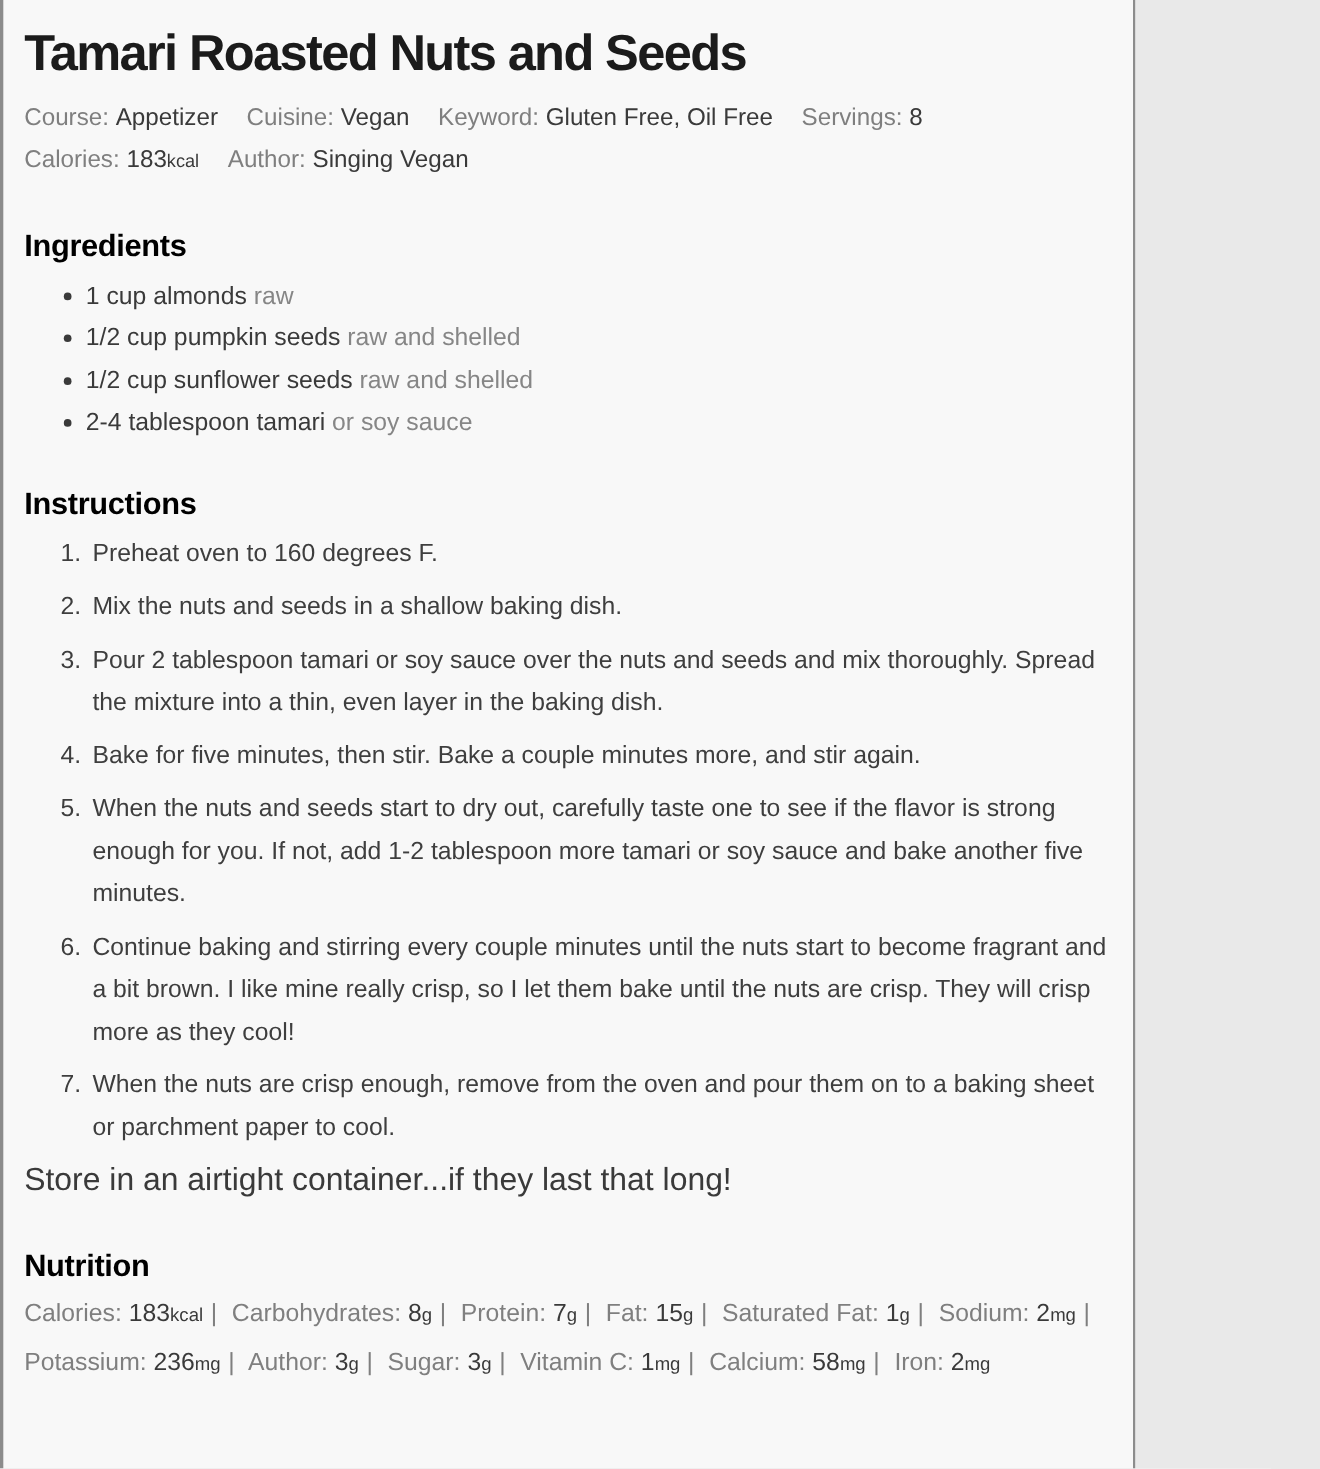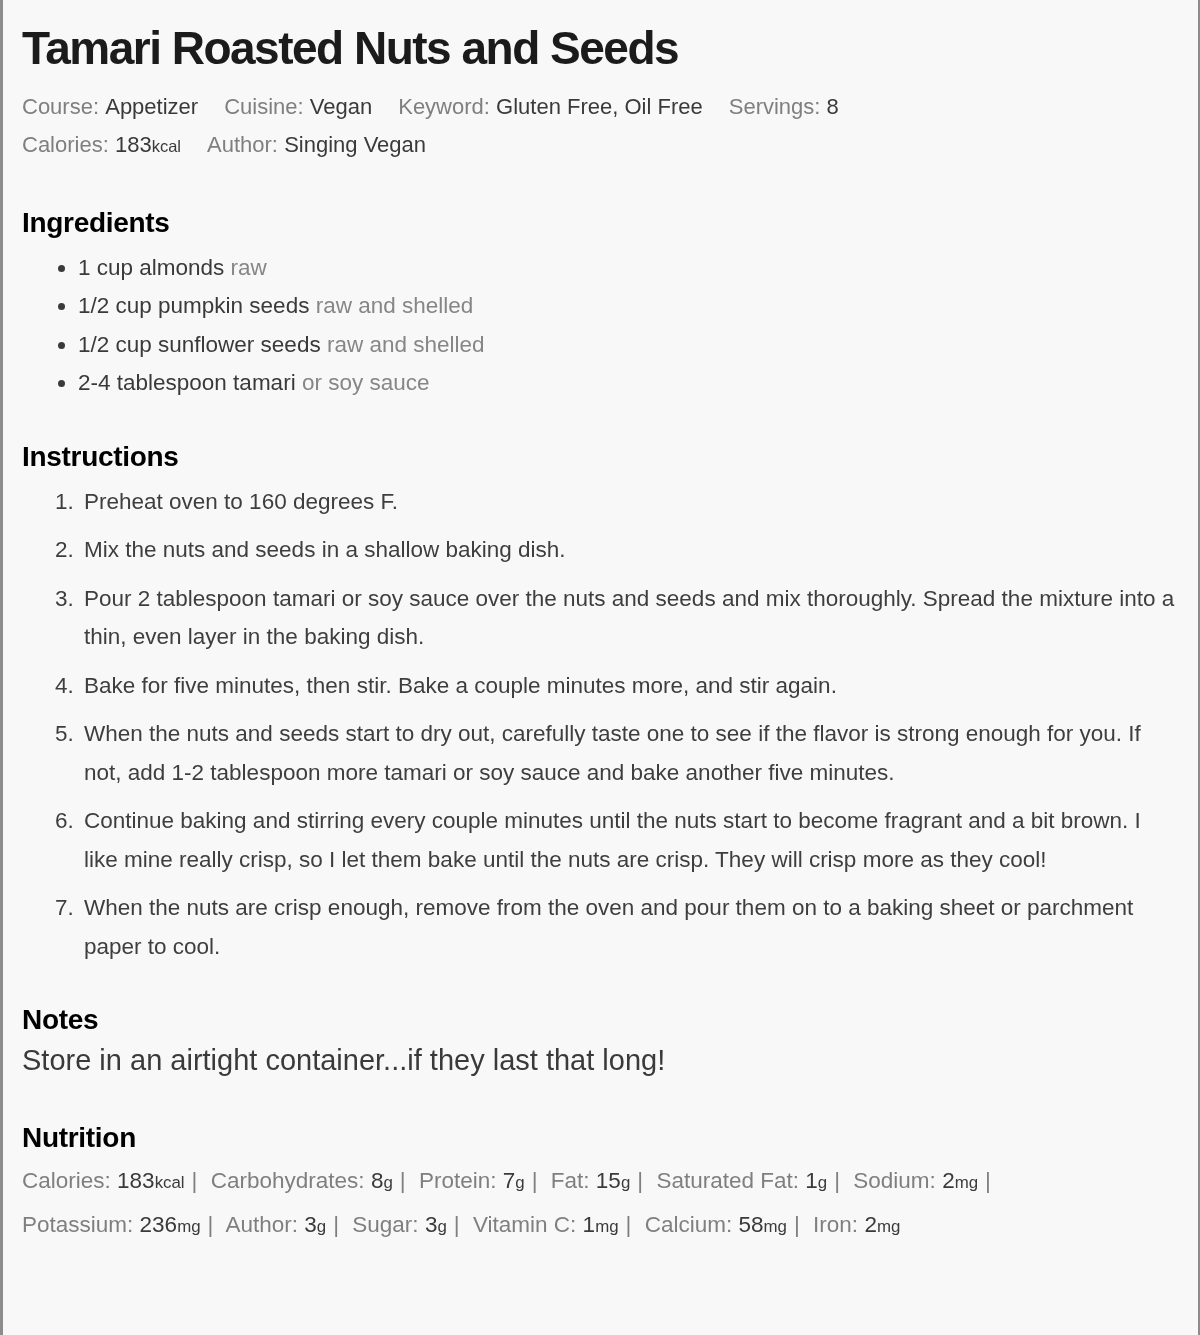--- a/index.html
+++ b/index.html
@@ -1,18 +1,18 @@
 <!DOCTYPE html>
 <html><head>
 <meta charset="utf-8">
 <style>
   html, body { margin: 0; padding: 0; background: #e9e9e9; }
   .card {
     box-sizing: border-box;
-    width: 1200px;
+    width: 1032px;
     height: 1335px;
     margin: 0;
     background: #f8f8f8;
     border-left: 3px solid #8c8c8c;
     border-right: 2px solid #8c8c8c;
     padding: 22px 20px 0 19px;
     overflow: hidden;
     font-family: "Liberation Sans", "DejaVu Sans", sans-serif;
     color: #3a3a3a;
   }
@@ -112,21 +112,20 @@
   <ol class="instructions-list">
     <li>Preheat oven to 160 degrees F.</li>
     <li>Mix the nuts and seeds in a shallow baking dish.</li>
     <li>Pour 2 tablespoon tamari or soy sauce over the nuts and seeds and mix thoroughly. Spread the mixture into a thin, even layer in the baking dish.</li>
     <li>Bake for five minutes, then stir. Bake a couple minutes more, and stir again.</li>
     <li>When the nuts and seeds start to dry out, carefully taste one to see if the flavor is strong enough for you. If not, add 1-2 tablespoon more tamari or soy sauce and bake another five minutes.</li>
     <li>Continue baking and stirring every couple minutes until the nuts start to become fragrant and a bit brown. I like mine really crisp, so I let them bake until the nuts are crisp. They will crisp more as they cool!</li>
     <li>When the nuts are crisp enough, remove from the oven and pour them on to a baking sheet or parchment paper to cool.</li>
   </ol>
 
-  <h2 class="section-heading">Notes</h2>
   <p class="notes-text">Store in an airtight container...if they last that long!</p>
 
   <h2 class="section-heading nutrition-heading">Nutrition</h2>
   <p class="nutrition-line">
     <span class="nutr-item"><span class="nutr-label">Calories:</span><span class="nutr-value"><span>183</span><span class="unit">kcal</span></span></span><span class="nutr-sep">|</span>
     <span class="nutr-item"><span class="nutr-label">Carbohydrates:</span><span class="nutr-value"><span>8</span><span class="unit">g</span></span></span><span class="nutr-sep">|</span>
     <span class="nutr-item"><span class="nutr-label">Protein:</span><span class="nutr-value"><span>7</span><span class="unit">g</span></span></span><span class="nutr-sep">|</span>
     <span class="nutr-item"><span class="nutr-label">Fat:</span><span class="nutr-value"><span>15</span><span class="unit">g</span></span></span><span class="nutr-sep">|</span>
     <span class="nutr-item"><span class="nutr-label">Saturated Fat:</span><span class="nutr-value"><span>1</span><span class="unit">g</span></span></span><span class="nutr-sep">|</span>
     <span class="nutr-item"><span class="nutr-label">Sodium:</span><span class="nutr-value"><span>2</span><span class="unit">mg</span></span></span><span class="nutr-sep">|</span>

